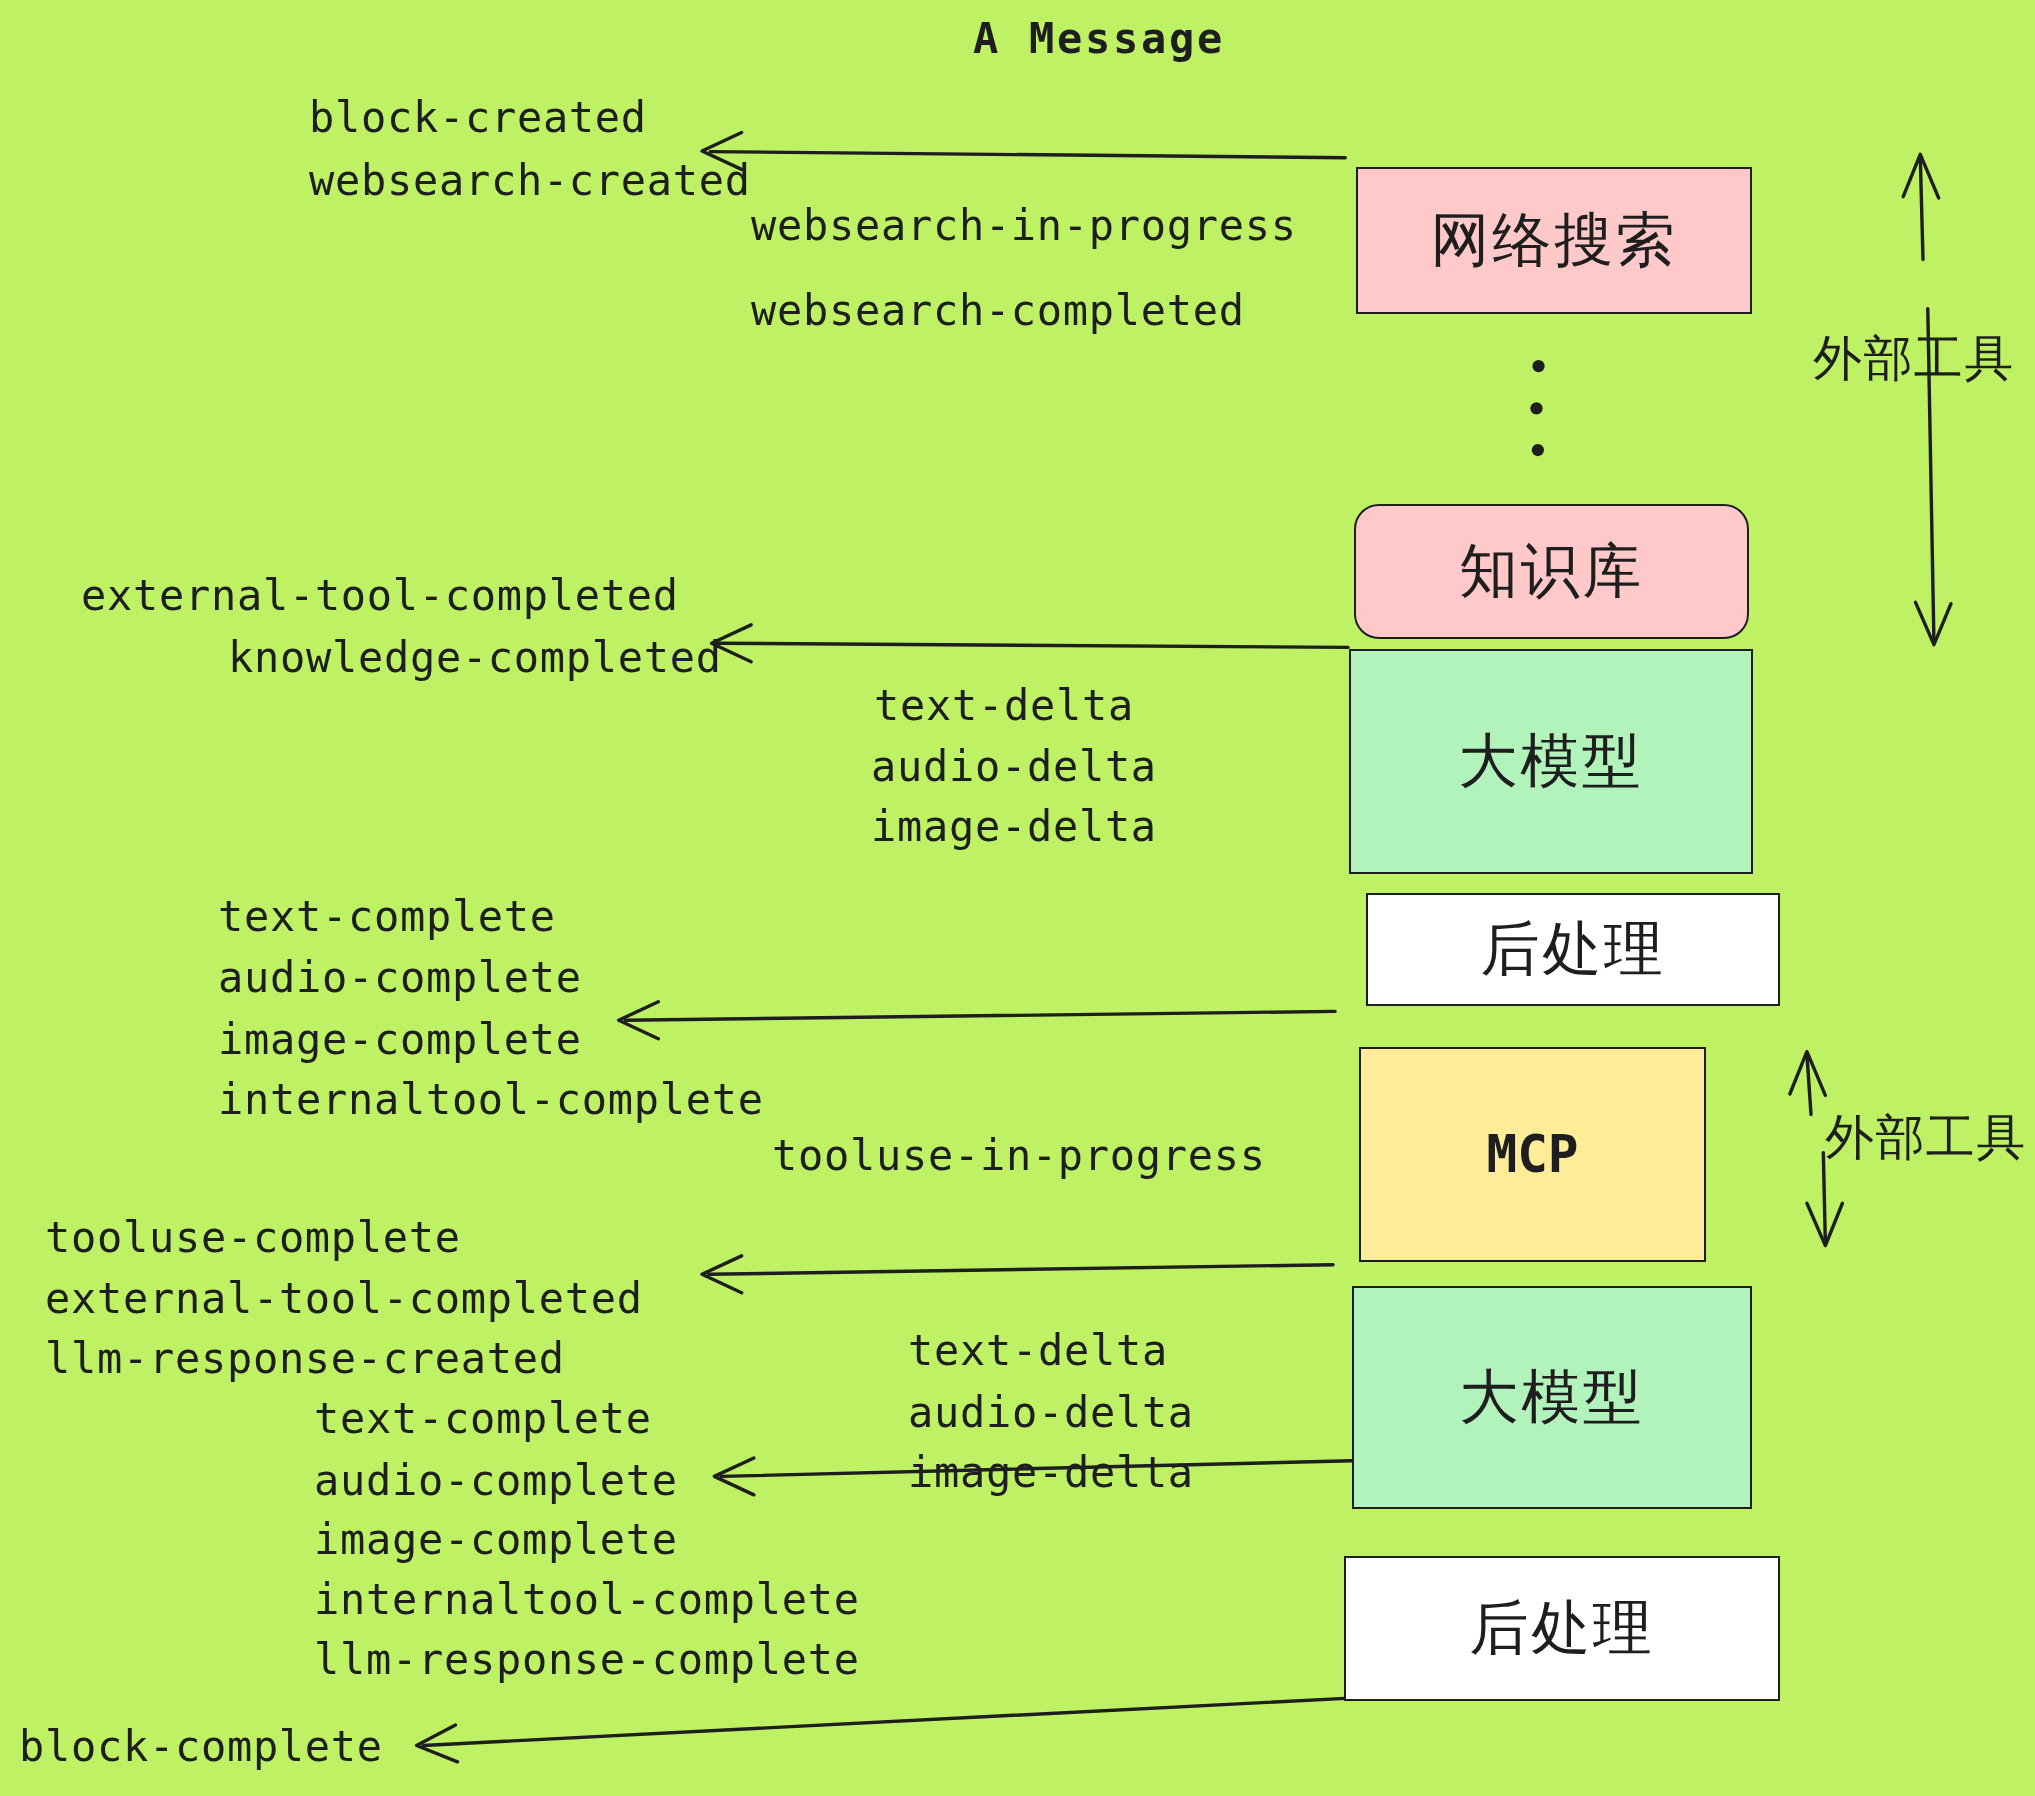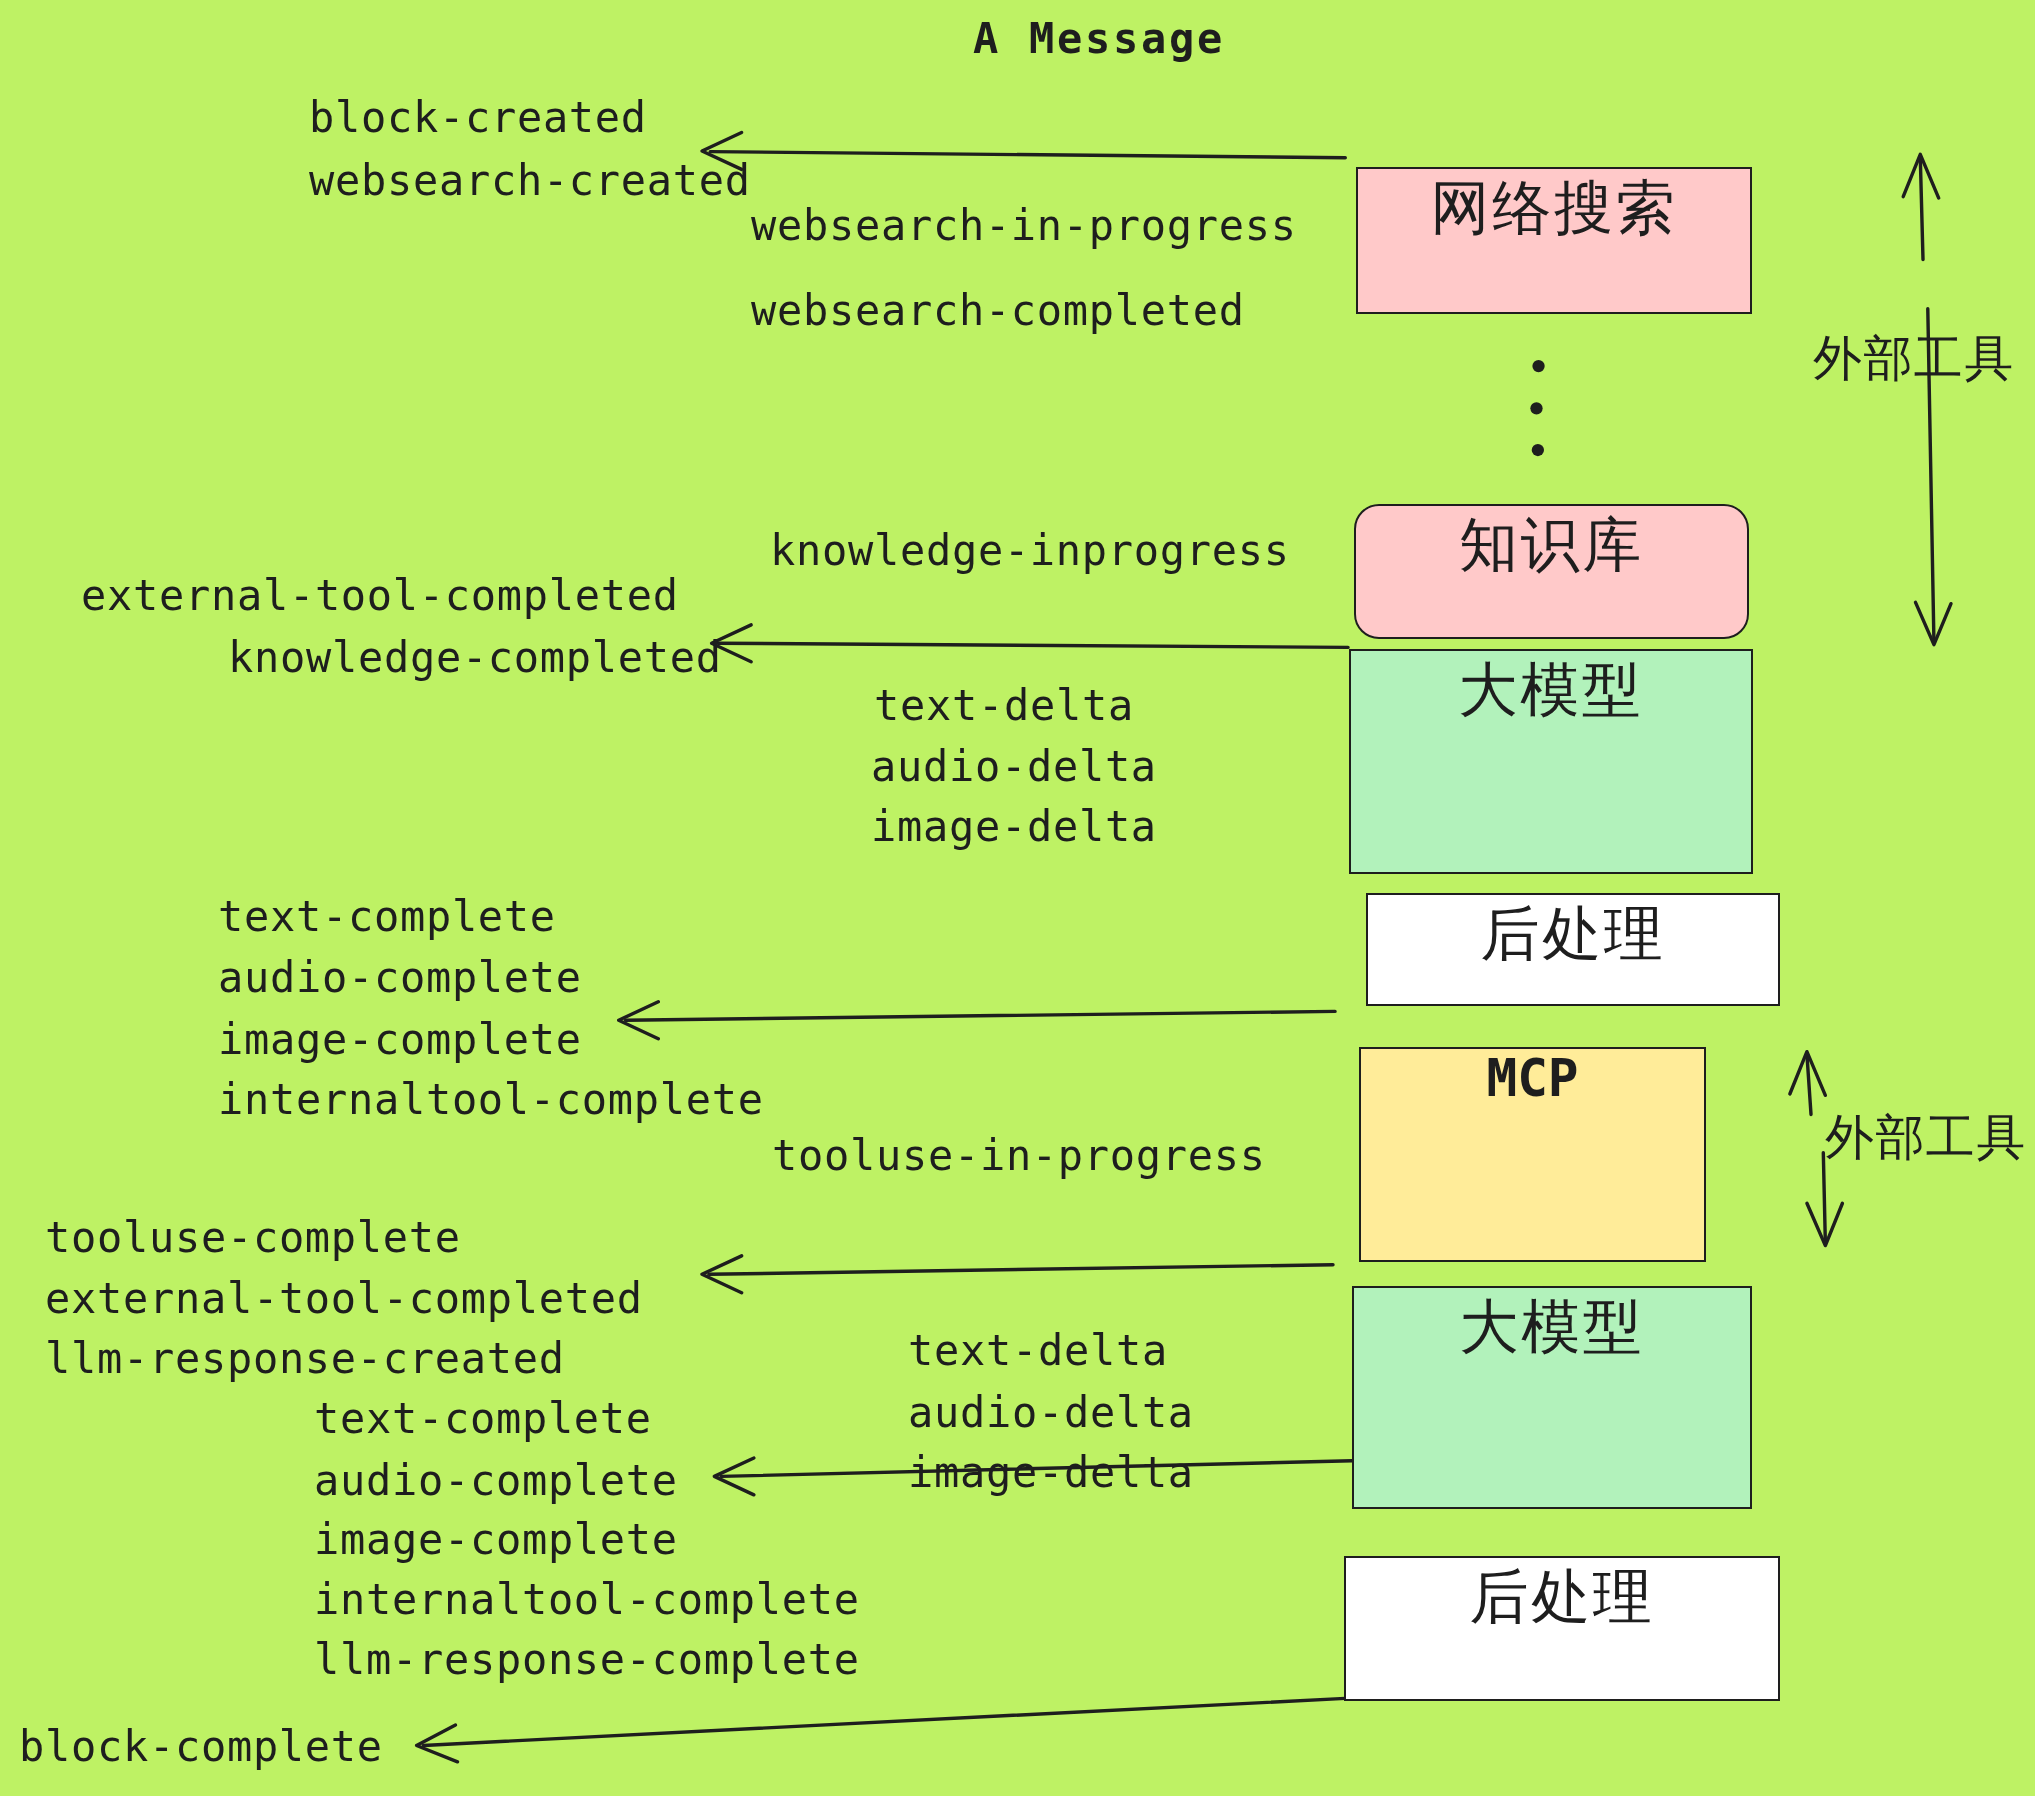--- a/index.html
+++ b/index.html
@@ -25,21 +25,21 @@
     white-space:nowrap;
   }
   .title{
     position:absolute;
     font-size:42px;letter-spacing:2.7px;font-weight:bold;
     white-space:nowrap;
   }
   .box{
     position:absolute;
     border:2.7px solid var(--ink,#1e1e1e);
-    display:flex;align-items:flex-start;justify-content:center;
+    display:flex;align-items:center;justify-content:center;
     box-sizing:border-box;
     background:#fff;
   }
   .box .cn{
     font-family:"DejaVu Sans","Liberation Sans",sans-serif;
     font-size:59px;letter-spacing:2.7px;white-space:nowrap;
   }
   .box .hand{
     font-family:"DejaVu Sans Mono",monospace;
     font-size:51px;font-weight:bold;white-space:nowrap;
@@ -169,21 +169,20 @@
     <span class="cn">大模型</span>
   </div>
   <div class="box" id="box-post2" style="background-color: rgb(255, 255, 255);">
     <span class="cn">后处理</span>
   </div>
 
   <div class="ev" id="ev-block-created">block-created</div>
   <div class="ev" id="ev-websearch-created">websearch-created</div>
   <div class="ev" id="ev-websearch-completed">websearch-completed</div>
   <div class="ev" id="ev-websearch-in-progress">websearch-in-progress</div>
-  <div class="ev" id="ev-knowledge-inprogress">knowledge-inprogress</div>
   <div class="ev" id="ev-external-tool-completed-1">external-tool-completed</div>
   <div class="ev" id="ev-knowledge-completed">knowledge-completed</div>
   <div class="ev" id="ev-text-delta-1">text-delta</div>
   <div class="ev" id="ev-audio-delta-1">audio-delta</div>
   <div class="ev" id="ev-image-delta-1">image-delta</div>
   <div class="ev" id="ev-text-complete-1">text-complete</div>
   <div class="ev" id="ev-audio-complete-1">audio-complete</div>
   <div class="ev" id="ev-image-complete-1">image-complete</div>
   <div class="ev" id="ev-internaltool-complete-1">internaltool-complete</div>
   <div class="ev" id="ev-tooluse-in-progress">tooluse-in-progress</div>

